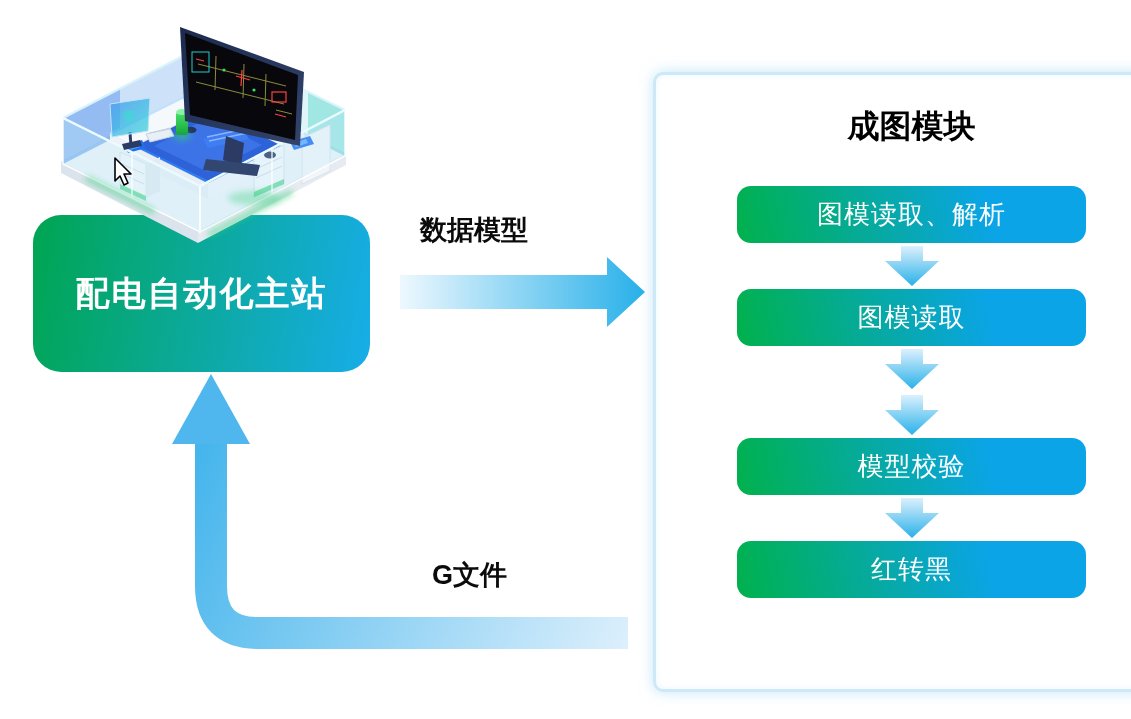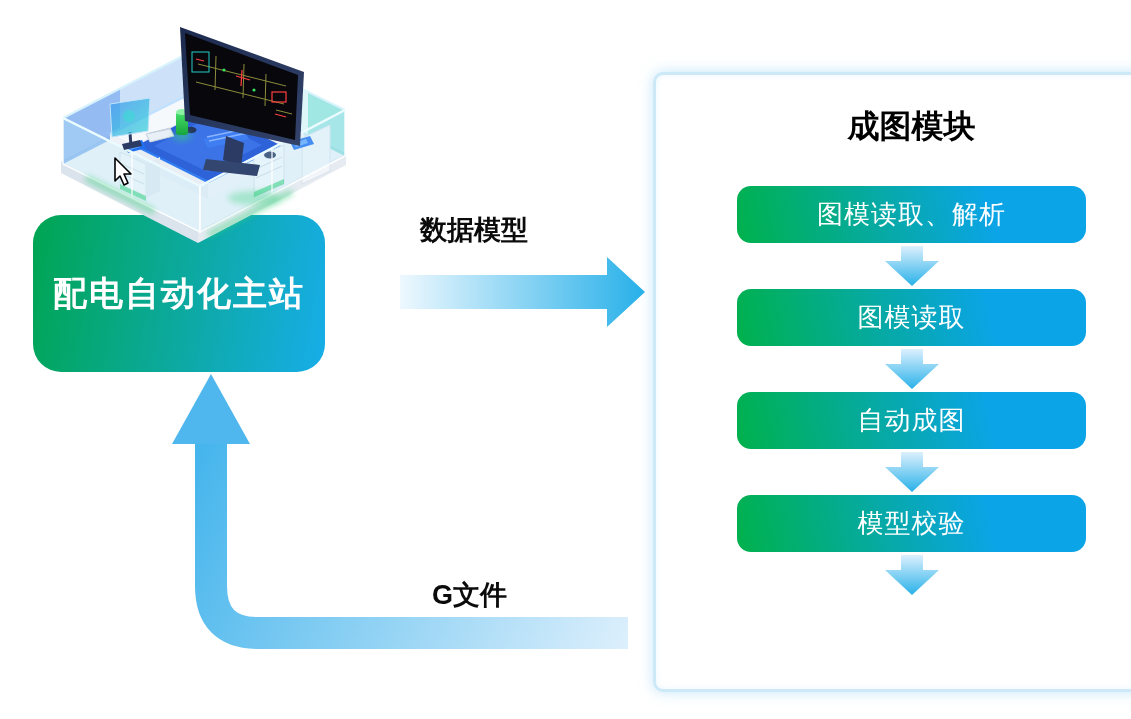--- a/index.html
+++ b/index.html
@@ -2,31 +2,31 @@
 <html><head>
 <meta charset="utf-8">
 <style>
   html,body{margin:0;padding:0;background:#ffffff;}
   .canvas{
     position:relative;width:1131px;height:719px;background:#ffffff;overflow:hidden;
     font-family:"Liberation Sans","DejaVu Sans",sans-serif;color:#111;
   }
   
   .station-box{
-    position:absolute;left:33px;top:215px;width:292px;height:157px;
+    position:absolute;left:33px;top:215px;width:337px;height:157px;
     border-radius:28px;background:linear-gradient(100deg,#00a551 0%,#17ade9 100%);
     display:flex;align-items:center;justify-content:center;
   }
   .station-box span{color:#ffffff;font-size:34px;font-weight:700;letter-spacing:2px;}
   
   .illustration{position:absolute;left:58px;top:6px;width:292px;height:238px;}
   
   .flow-label{position:absolute;font-weight:700;font-size:27px;color:#0b0b0b;}
   .label-data-model{left:420px;top:212px;width:200px;}
-  .label-g-file{left:432px;top:577px;width:170px;}
+  .label-g-file{left:432px;top:557px;width:170px;}
   
   .arrow-right-svg{position:absolute;left:398px;top:255px;}
   .arrow-return-svg{position:absolute;left:165px;top:368px;}
   
   .panel{
     position:absolute;left:653px;top:72px;width:517px;height:620px;
     background:#ffffff;border:3px solid #cde9f8;border-radius:10px;
     box-shadow:0 0 14px rgba(150,210,245,.55), inset 0 0 6px rgba(190,228,250,.35);
     box-sizing:border-box;
   }
@@ -213,28 +213,28 @@
         <svg width="54" height="40" viewBox="0 0 54 40">
             <polygon points="16,0 38,0 38,15 54,15 27,40 0,15 16,15" fill="url(#chevGrad)"></polygon>
           </svg>
       </div>
       <div class="step-pill">图模读取</div>
       <div class="chev">
         <svg width="54" height="40" viewBox="0 0 54 40">
             <polygon points="16,0 38,0 38,15 54,15 27,40 0,15 16,15" fill="url(#chevGrad)"></polygon>
           </svg>
       </div>
-      <div class="step-pill">自动成图</div>
       <div class="chev">
         <svg width="54" height="40" viewBox="0 0 54 40">
             <polygon points="16,0 38,0 38,15 54,15 27,40 0,15 16,15" fill="url(#chevGrad)"></polygon>
           </svg>
       </div>
       <div class="step-pill">模型校验</div>
       <div class="chev">
         <svg width="54" height="40" viewBox="0 0 54 40">
             <polygon points="16,0 38,0 38,15 54,15 27,40 0,15 16,15" fill="url(#chevGrad)"></polygon>
           </svg>
       </div>
+      <div class="step-pill">红转黑</div>
     </div>
   </div>
 
 </div>
 
 </body></html>

